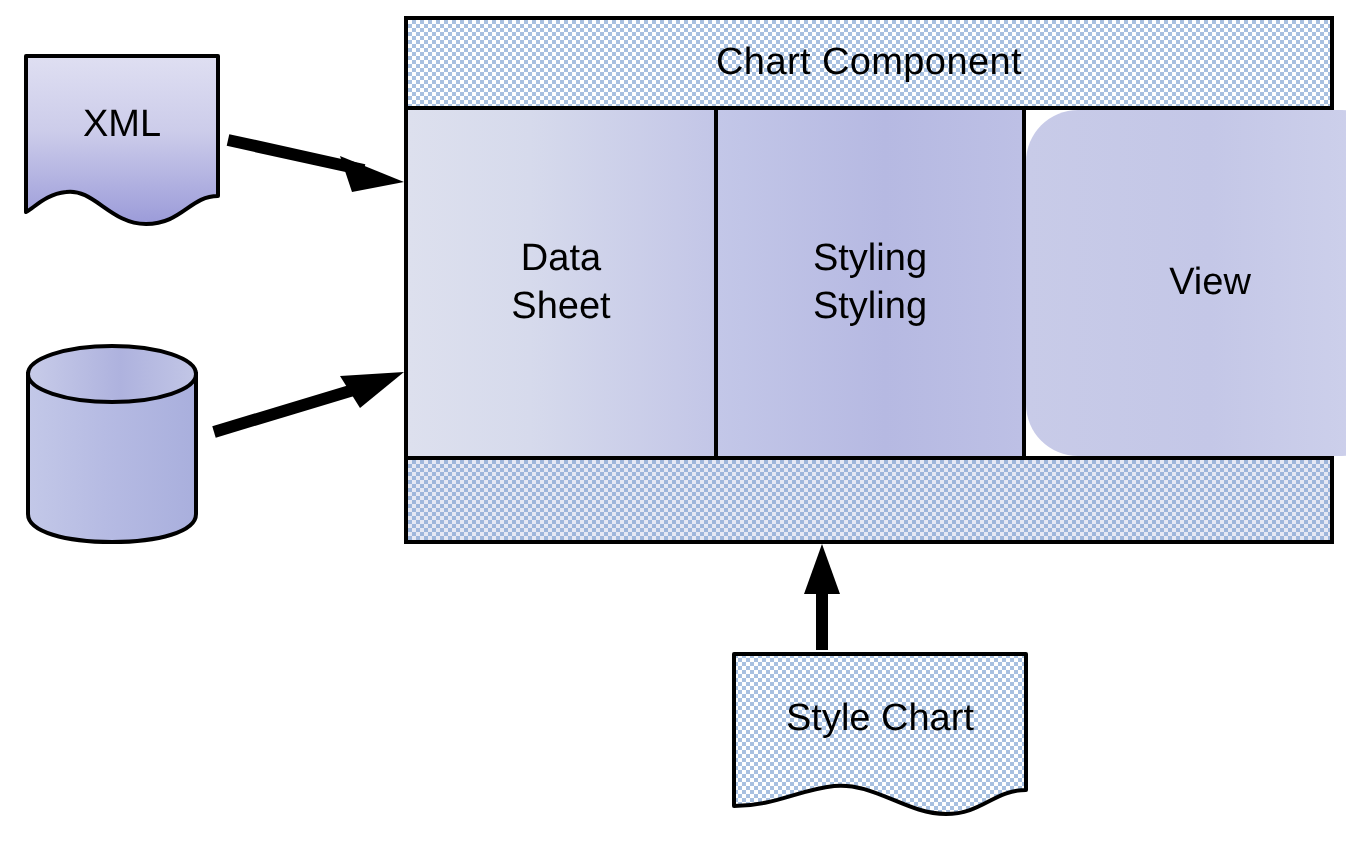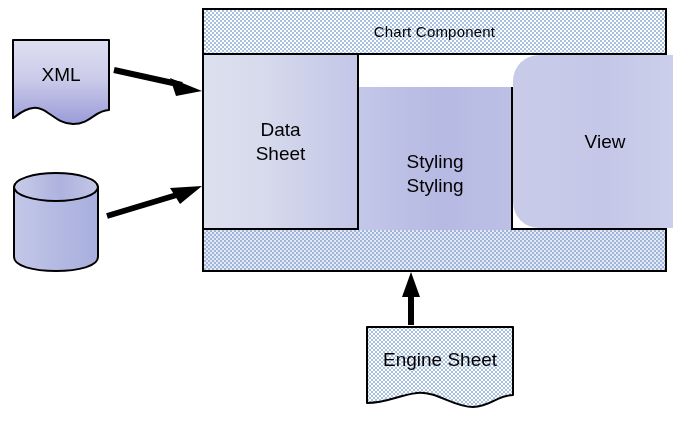--- a/index.html
+++ b/index.html
@@ -41,21 +41,21 @@
   #cc-header {
     left: 0; top: 0; right: 0;
     height: 45px;
     border-bottom: 2px solid #000000;
     box-sizing: border-box;
     display: flex;
     align-items: center;
     justify-content: center;
   }
   #cc-header-label {
-    font-size: 15px;
+    font-size: 19px;
     color: #000000;
     letter-spacing: 0.2px;
   }
   #cc-panels {
     left: 0;
     top: 45px;
     right: 0;
     height: 175px;
     display: flex;
     box-sizing: border-box;
@@ -76,21 +76,20 @@
   }
   #panel-data-model {
     width: 155px;
     border-right: 2px solid #000000;
     background: linear-gradient(to right, #dde0ee 0%, #d6daec 40%, #c3c6e7 100%);
   }
   #panel-styling-engine {
     width: 154px;
     border-right: 2px solid #000000;
     background: linear-gradient(to right, #c3c7e8 0%, #b6b9e2 55%, #bdc0e5 100%);
-    margin-top: 32px;
   }
   #panel-view {
     width: 184px;
     background: linear-gradient(to right, #c8cbe8 0%, #c4c7e7 50%, #cfd2ec 100%);
     border-radius: 26px;
   }
   .panel-line { display: block; }
 
   #cc-footer {
     left: 0;
@@ -103,21 +102,21 @@
     background-image:
       linear-gradient(45deg, #9fb6db 25%, transparent 25%, transparent 75%, #9fb6db 75%),
       linear-gradient(45deg, #9fb6db 25%, transparent 25%, transparent 75%, #9fb6db 75%);
     background-size: 4px 4px;
     background-position: 0 0, 2px 2px;
   }
 
   
   #xml-doc {
     left: 11px;
-    top: 38px;
+    top: 26px;
     width: 100px;
     height: 88px;
   }
   #xml-doc svg, #stylesheet-doc svg, #jdbc-cylinder svg { display: block; }
   .shape-label {
     position: absolute;
     width: 100%;
     text-align: center;
     font-size: 19px;
     color: #000000;
@@ -230,21 +229,21 @@
     <svg width="150" height="84" viewBox="0 0 150 84" xmlns="http://www.w3.org/2000/svg">
       <defs>
         <pattern id="checkerPat" width="4" height="4" patternUnits="userSpaceOnUse">
           <rect width="4" height="4" fill="#ffffff"></rect>
           <rect width="2" height="2" x="0" y="0" fill="#a8c0e0"></rect>
           <rect width="2" height="2" x="2" y="2" fill="#a8c0e0"></rect>
         </pattern>
       </defs>
       <path d="M2,2 L148,2 L148,70 C132,70 126,82 108,82 C88,82 72,66 52,68 C34,70 22,78 2,78 Z" fill="url(#checkerPat)" stroke="#000000" stroke-width="2" stroke-linejoin="round"></path>
     </svg>
-    <span class="shape-label" id="stylesheet-label">Engine Sheet</span>
+    <span class="shape-label" id="stylesheet-label">Style Chart</span>
   </div>
 
   <svg class="abs" id="arrows" viewBox="0 0 673 426" xmlns="http://www.w3.org/2000/svg">
 
     <g>
       <line x1="114" y1="70" x2="182" y2="85" stroke="#000000" stroke-width="6" stroke-linecap="butt"></line>
       <polygon points="202,91 170,78 176,96" fill="#000000"></polygon>
     </g>
 
     <g>

